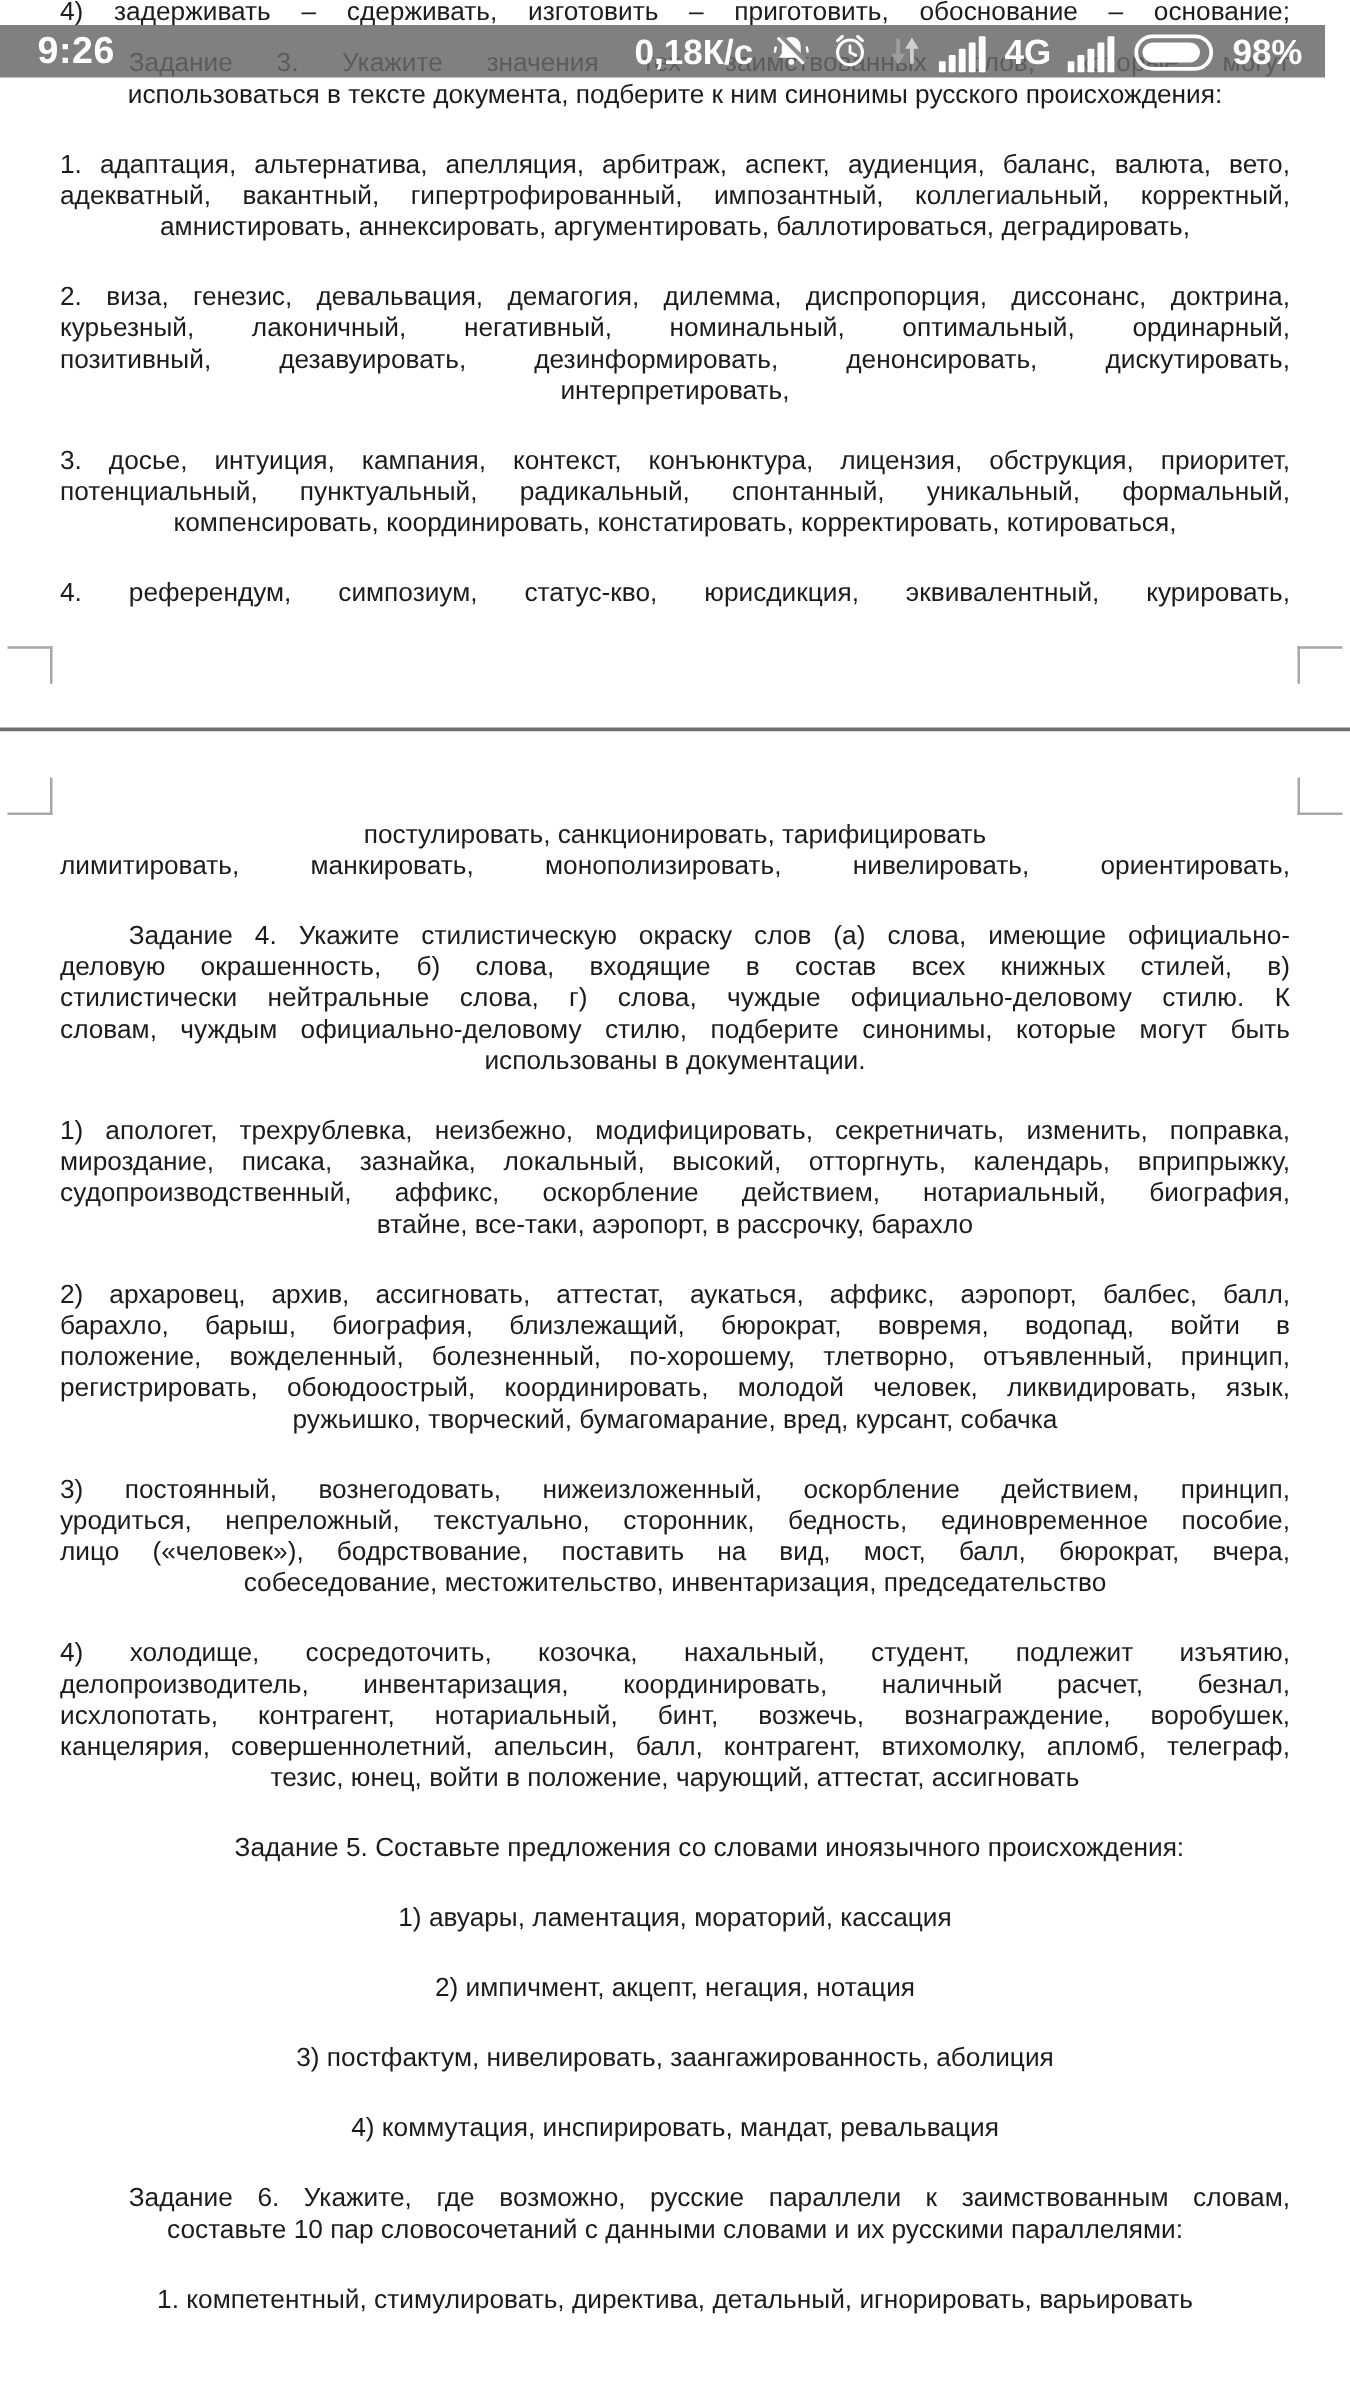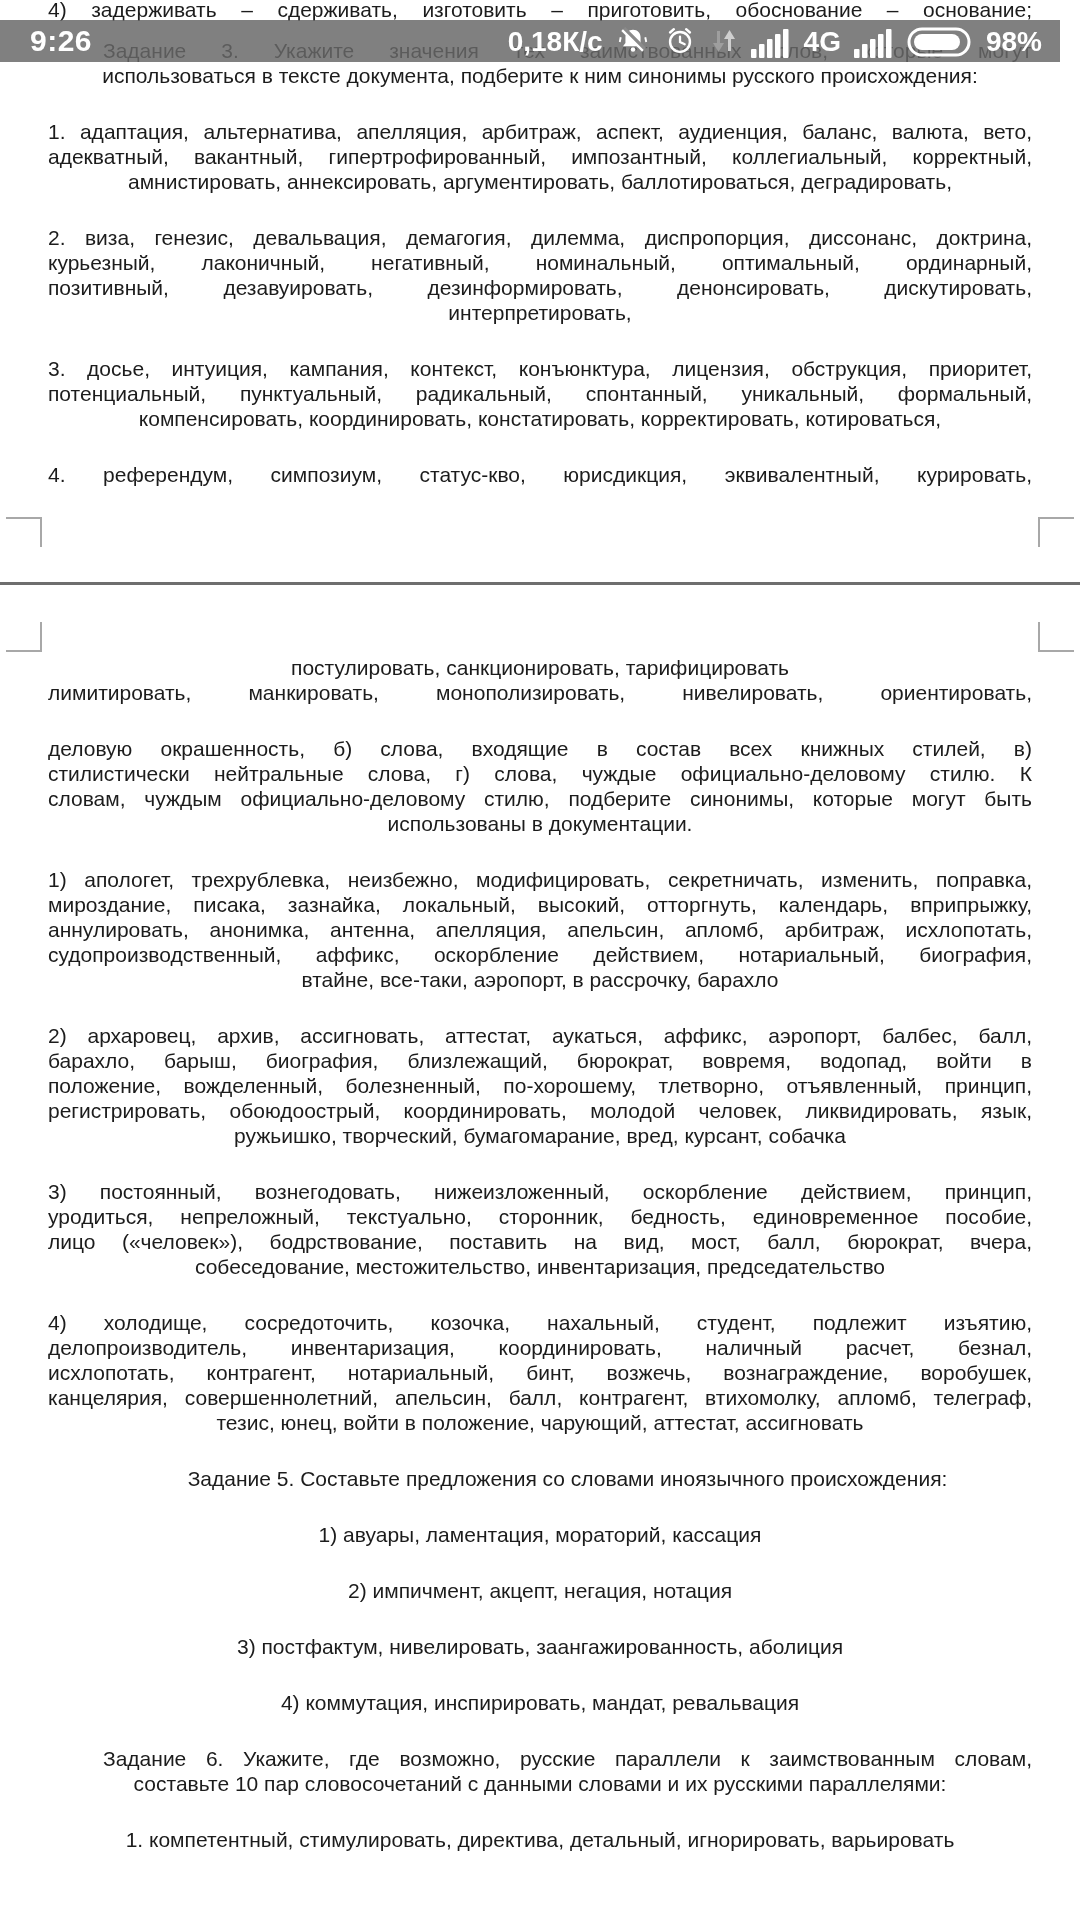--- a/index.html
+++ b/index.html
@@ -128,29 +128,29 @@
 <div class="separator"></div>
 <div class="mark" id="mark-p2-left"></div>
 <div class="mark" id="mark-p2-right"></div>
 
 <div id="page2-flow" class="flow">
     <div class="block">
       <div class="line">постулировать, санкционировать, тарифицировать</div>
       <div class="line just">лимитировать, манкировать, монополизировать, нивелировать, ориентировать,</div>
     </div>
     <div class="block">
+      <div class="line just indent">Задание 4. Укажите стилистическую окраску слов (а) слова, имеющие официально-</div>
       <div class="line just">деловую окрашенность, б) слова, входящие в состав всех книжных стилей, в)</div>
       <div class="line just">стилистически нейтральные слова, г) слова, чуждые официально-деловому стилю. К</div>
       <div class="line just">словам, чуждым официально-деловому стилю, подберите синонимы, которые могут быть</div>
       <div class="line">использованы в документации.</div>
     </div>
     <div class="block">
       <div class="line just">1) апологет, трехрублевка, неизбежно, модифицировать, секретничать, изменить, поправка,</div>
       <div class="line just">мироздание, писака, зазнайка, локальный, высокий, отторгнуть, календарь, вприпрыжку,</div>
-      <div class="line just">аннулировать, анонимка, антенна, апелляция, апельсин, апломб, арбитраж, исхлопотать,</div>
       <div class="line just">судопроизводственный, аффикс, оскорбление действием, нотариальный, биография,</div>
       <div class="line">втайне, все-таки, аэропорт, в рассрочку, барахло</div>
     </div>
     <div class="block">
       <div class="line just">2) архаровец, архив, ассигновать, аттестат, аукаться, аффикс, аэропорт, балбес, балл,</div>
       <div class="line just">барахло, барыш, биография, близлежащий, бюрократ, вовремя, водопад, войти в</div>
       <div class="line just">положение, вожделенный, болезненный, по-хорошему, тлетворно, отъявленный, принцип,</div>
       <div class="line just">регистрировать, обоюдоострый, координировать, молодой человек, ликвидировать, язык,</div>
       <div class="line">ружьишко, творческий, бумагомарание, вред, курсант, собачка</div>
     </div>

